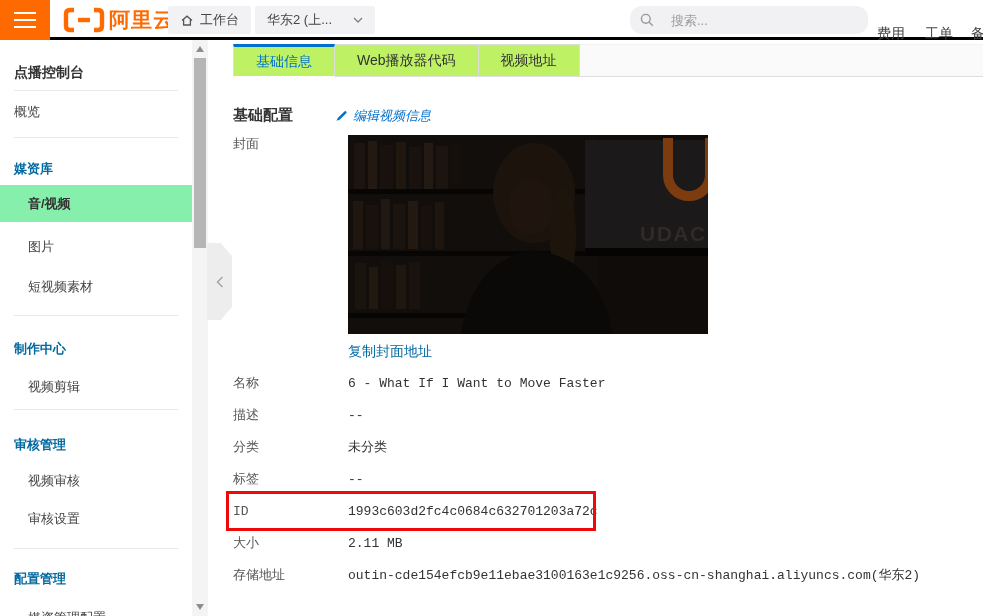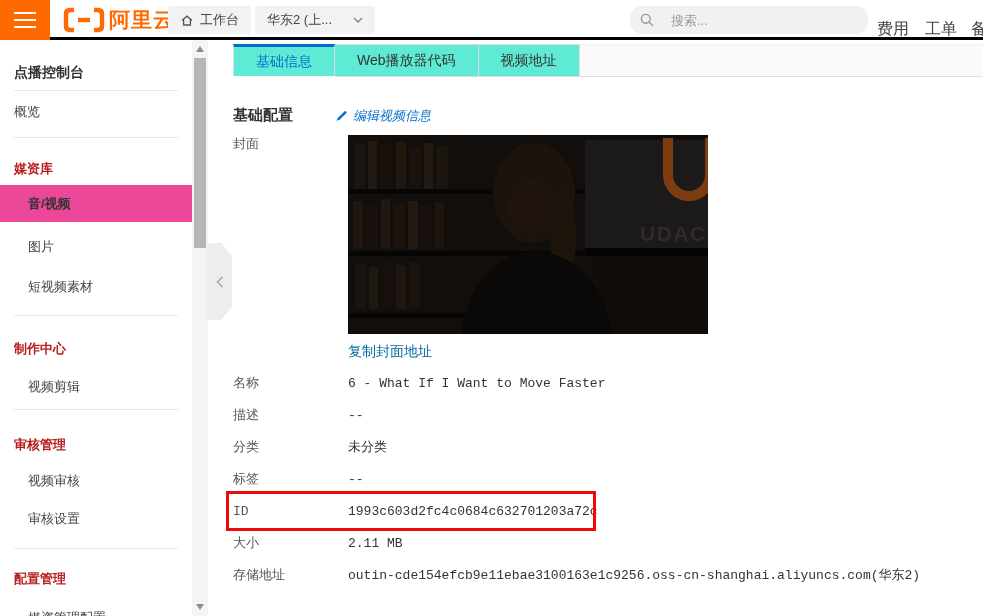--- a/index.html
+++ b/index.html
@@ -16,48 +16,48 @@
   .logo-text { font-size:21px; font-weight:bold; color:#ff6a00; letter-spacing:1px; }
   .tb-btn { position:absolute; top:6px; height:28px; background:#f2f2f4; border-radius:2px;
             display:flex; align-items:center; font-size:13px; color:#444; cursor:pointer; }
   .workbench { left:168px; padding:0 12px; gap:6px; }
   .region { left:255px; width:120px; padding:0 12px; justify-content:space-between; }
   .search { position:absolute; left:630px; top:6px; width:238px; height:28px; background:#f1f1f3;
             border-radius:12px; display:flex; align-items:center; padding:0 10px; gap:17px; }
   .search input { border:none; outline:none; background:transparent; font-size:13px; color:#333;
                   width:180px; font-family:inherit; }
   .search input::placeholder { color:#9b9b9b; }
-  .tb-link { position:absolute; top:19px; font-size:16px; color:#444; cursor:pointer; white-space:nowrap; }
+  .tb-link { position:absolute; top:25px; font-size:14px; color:#444; cursor:pointer; white-space:nowrap; }
 
   
   .sidebar { position:absolute; left:0; top:40px; width:208px; height:576px; background:#fff; z-index:5; }
   .side-inner { position:absolute; left:0; top:0; width:192px; height:576px; }
   .side-title { position:absolute; left:14px; font-size:14px; font-weight:bold; color:#333; }
   .side-div { position:absolute; left:14px; right:14px; height:1px; background:#e9e9e9; }
   .s-item { position:absolute; font-size:13px; color:#444; cursor:pointer; white-space:nowrap; }
-  .s-head { position:absolute; font-size:13px; font-weight:bold; color:#b91c1c; white-space:nowrap; }
-  .s-active { position:absolute; left:0; width:192px; height:37px; background:#ec4899;
+  .s-head { position:absolute; font-size:13px; font-weight:bold; color:#0369a1; white-space:nowrap; }
+  .s-active { position:absolute; left:0; width:192px; height:37px; background:#86efac;
               display:flex; align-items:center; font-size:13px; font-weight:bold; color:#333; cursor:pointer; }
   .s-active span { padding-left:28px; }
   
   .side-scroll { position:absolute; right:0; top:0; width:16px; height:576px; background:#f4f4f5; }
   .side-thumb { position:absolute; left:2px; top:18px; width:12px; height:190px; background:#b5b5b5; cursor:pointer; }
   .tri { position:absolute; left:4px; width:0; height:0; cursor:pointer; }
   .tri-up { top:6px; border-left:4px solid transparent; border-right:4px solid transparent; border-bottom:6px solid #8d8d8d; }
   .tri-down { bottom:6px; border-left:4px solid transparent; border-right:4px solid transparent; border-top:6px solid #8d8d8d; }
 
   .collapse-handle { position:absolute; left:207px; top:243px; width:25px; height:77px; background:#ededee;
             clip-path:polygon(0 0,55% 0,100% 17%,100% 83%,55% 100%,0 100%);
             display:flex; align-items:center; justify-content:center; z-index:6; cursor:pointer; }
 
   
   .main { position:absolute; left:208px; top:40px; width:775px; height:576px; background:#fff;
           padding:4px 0 0 25px; }
   .tabstrip { display:flex; height:33px; }
-  .tab { background:#5eead4; border:1px solid #ddd; border-left:none; padding:0 22px; font-size:14px;
+  .tab { background:#bef264; border:1px solid #ddd; border-left:none; padding:0 22px; font-size:14px;
          color:#333; display:flex; align-items:center; cursor:pointer; white-space:nowrap; }
   .tab:first-child { border-left:1px solid #ddd; }
   .tab.active { border-top:3px solid #0070cc; border-bottom:1px solid #fff; color:#0070cc; }
   .tab-filler { flex:1; background:#fafafa; border-bottom:1px solid #ddd; border-top:1px solid #f3f3f3; }
 
   .section-head { margin-top:29px; display:flex; align-items:center; }
   .section-title { font-size:15px; font-weight:bold; color:#333; }
   .edit-link { margin-left:42px; display:flex; align-items:center; gap:5px; color:#0070cc;
                font-size:13px; cursor:pointer;font-style:italic; }
 

